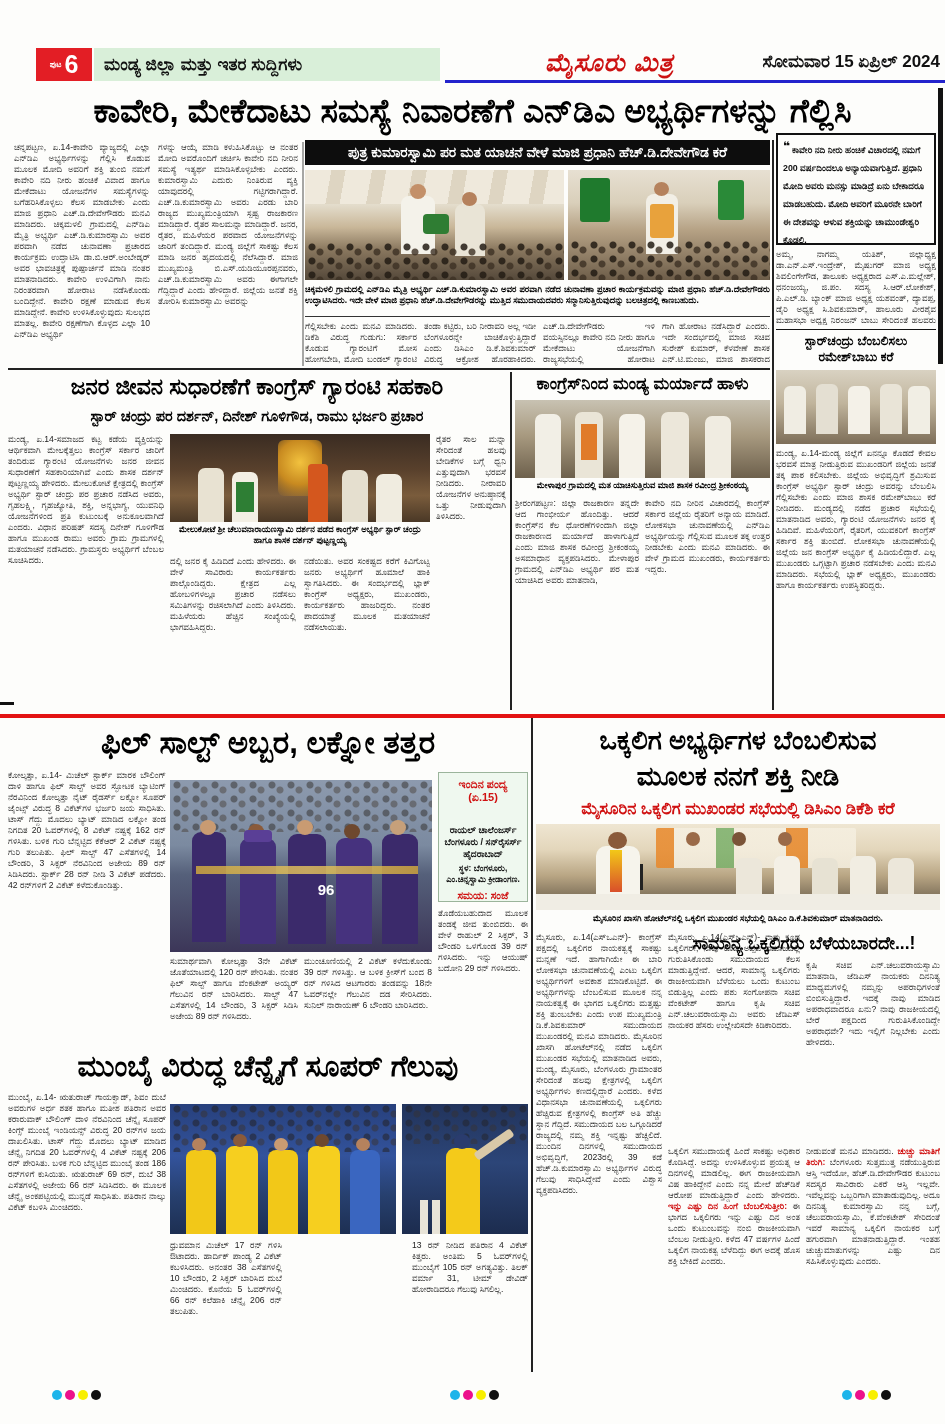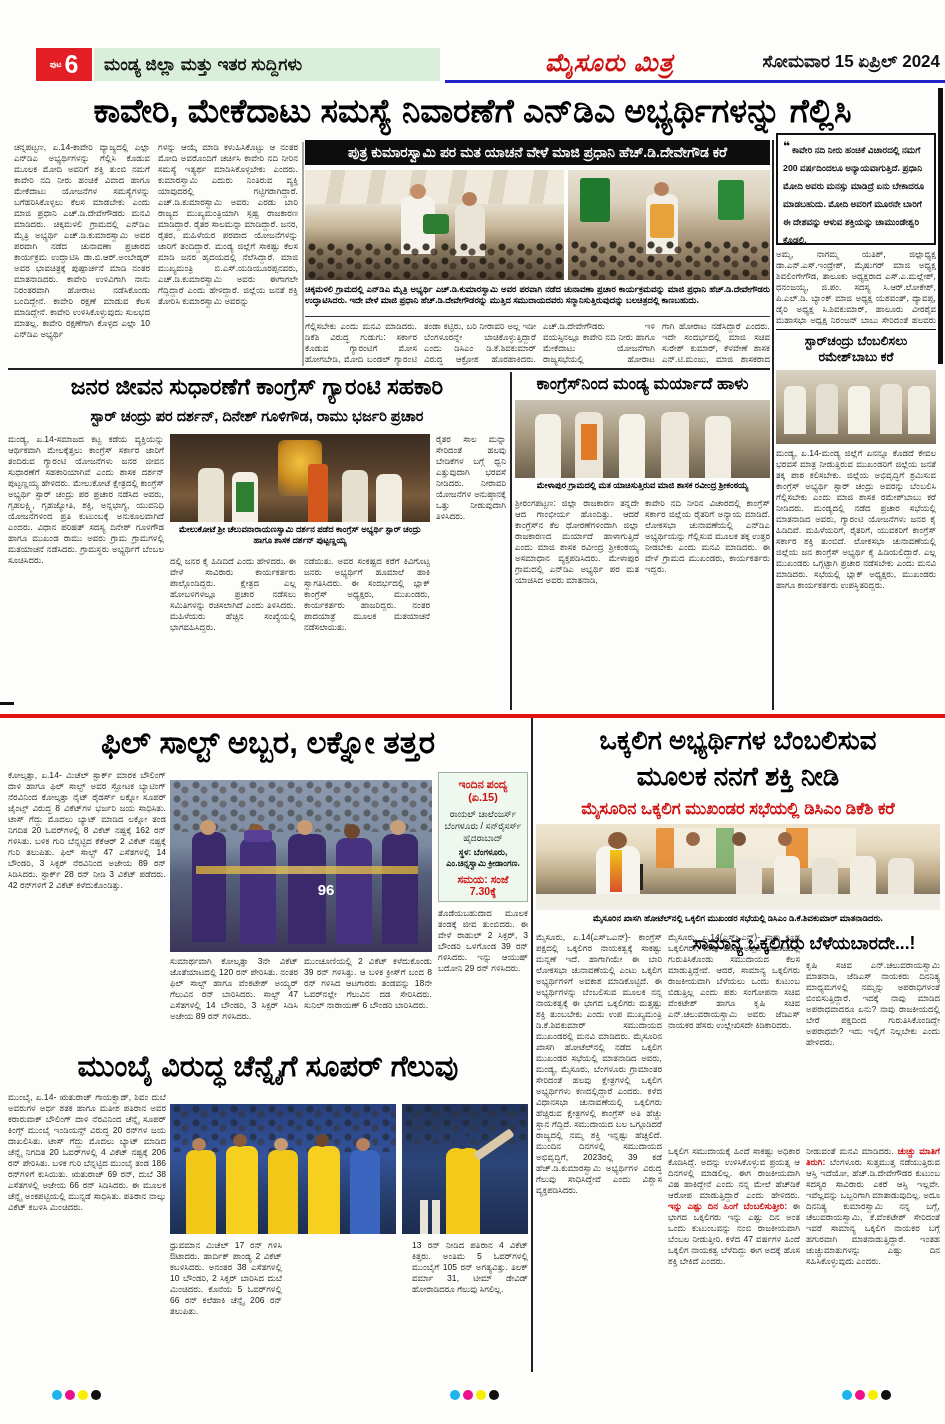--- a/index.html
+++ b/index.html
@@ -145,21 +145,21 @@
     <span class="fig" style="left:127px;top:40px;width:16px;height:15px;background:#c99b72;border-radius:50%;"></span>
     <span class="fig" style="left:166px;top:58px;width:36px;height:106px;background:#46327e;border-radius:9px 9px 0 0;"></span>
     <span class="fig" style="left:174px;top:44px;width:16px;height:15px;background:#6e482e;border-radius:50%;"></span>
     <span class="fig" style="left:212px;top:54px;width:36px;height:110px;background:#3b2a6b;border-radius:9px 9px 0 0;"></span>
     <span class="fig" style="left:220px;top:40px;width:16px;height:15px;background:#c6a07a;border-radius:50%;"></span>
     <span class="fig" style="left:26px;top:86px;width:222px;height:8px;background:linear-gradient(90deg,#d7ae3c,#e9c75e,#d7ae3c);opacity:.8;"></span>
   </div>
 
   <div class="abs" style="left:438px;top:772px;width:90px;height:130px;background:#eff8ef;border:1px solid #9bb49b;box-sizing:border-box;padding:5px 4px;text-align:center;overflow:hidden;">
     <div style="color:#d01111;font-weight:bold;font-size:11px;line-height:13px;">ಇಂದಿನ ಪಂದ್ಯ (ಏ.15)</div>
-    <div style="font-weight:normal;font-size:9px;line-height:12px;margin-top:4px;">ರಾಯಲ್ ಚಾಲೆಂಜರ್ಸ್ ಬೆಂಗಳೂರು / ಸನ್‌ರೈಸರ್ಸ್ ಹೈದರಾಬಾದ್</div>
+    <div style="font-weight:bold;font-size:9px;line-height:12px;margin-top:20px;">ರಾಯಲ್ ಚಾಲೆಂಜರ್ಸ್ ಬೆಂಗಳೂರು / ಸನ್‌ರೈಸರ್ಸ್ ಹೈದರಾಬಾದ್</div>
     <div style="font-weight:bold;font-size:8.4px;line-height:11px;margin-top:3px;">ಸ್ಥಳ: ಬೆಂಗಳೂರು, ಎಂ.ಚಿನ್ನಸ್ವಾಮಿ ಕ್ರೀಡಾಂಗಣ.</div>
     <div style="color:#d01111;font-weight:bold;font-size:10.5px;line-height:12px;margin-top:4px;">ಸಮಯ: ಸಂಜೆ 7.30ಕ್ಕೆ</div>
   </div>
   <div class="abs txt" style="left:438px;top:908px;width:90px;height:130px;">ತೊಡೆಯಬಹುದಾದ ಮೂಲಕ ತಂಡಕ್ಕೆ ಜೀವ ತುಂಬಿದರು. ಈ ವೇಳೆ ರಾಹುಲ್ 2 ಸಿಕ್ಸರ್, 3 ಬೌಂಡರಿ ಒಳಗೊಂಡ 39 ರನ್ ಗಳಿಸಿದರು. ಇನ್ನು ಆಯುಷ್ ಬದೋನಿ 29 ರನ್ ಗಳಿಸಿದರು.</div>
 
   <div class="abs txt" style="left:170px;top:956px;width:128px;height:84px;">ಸುಮಾರ್ಥವಾಗಿ ಕೋಲ್ಕತ್ತಾ 3ನೇ ವಿಕೆಟ್ ಜೊತೆಯಾಟದಲ್ಲಿ 120 ರನ್ ಪೇರಿಸಿತು. ನಂತರ ಫಿಲ್ ಸಾಲ್ಟ್ ಹಾಗೂ ವೆಂಕಟೇಶ್ ಅಯ್ಯರ್ ಗೆಲುವಿನ ರನ್ ಬಾರಿಸಿದರು. ಸಾಲ್ಟ್ 47 ಎಸೆತಗಳಲ್ಲಿ 14 ಬೌಂಡರಿ, 3 ಸಿಕ್ಸರ್ ಸಿಡಿಸಿ ಅಜೇಯ 89 ರನ್ ಗಳಿಸಿದರು.</div>
   <div class="abs txt" style="left:304px;top:956px;width:128px;height:84px;">ಮುಂಚೂಣಿಯಲ್ಲಿ 2 ವಿಕೆಟ್ ಕಳೆದುಕೊಂಡು 39 ರನ್ ಗಳಿಸಿತ್ತು. ಆ ಬಳಿಕ ಕ್ರೀಸ್‌ಗೆ ಬಂದ 8 ರನ್ ಗಳಿಸಿದ ಆಟಗಾರರು ತಂಡವನ್ನು 18ನೇ ಓವರ್‌ನಲ್ಲೇ ಗೆಲುವಿನ ದಡ ಸೇರಿಸಿದರು. ಸುನಿಲ್ ನಾರಾಯಣ್ 6 ಬೌಂಡರಿ ಬಾರಿಸಿದರು.</div>
 
   <div class="abs hl" style="left:8px;top:1046px;width:520px;height:42px;font-size:29px;line-height:40px;">ಮುಂಬೈ ವಿರುದ್ಧ ಚೆನ್ನೈಗೆ ಸೂಪರ್ ಗೆಲುವು</div>
   <div class="abs txt" style="left:8px;top:1092px;width:158px;height:280px;">ಮುಂಬೈ, ಏ.14- ಋತುರಾಜ್ ಗಾಯಕ್ವಾಡ್, ಶಿವಂ ದುಬೆ ಅವರುಗಳ ಅರ್ಧ ಶತಕ ಹಾಗೂ ಮತೀಶ ಪತಿರಾನ ಅವರ ಕರಾರುವಾಕ್ ಬೌಲಿಂಗ್ ದಾಳಿ ನೆರವಿನಿಂದ ಚೆನ್ನೈ ಸೂಪರ್ ಕಿಂಗ್ಸ್ ಮುಂಬೈ ಇಂಡಿಯನ್ಸ್ ವಿರುದ್ಧ 20 ರನ್‌ಗಳ ಜಯ ದಾಖಲಿಸಿತು. ಟಾಸ್ ಗೆದ್ದು ಮೊದಲು ಬ್ಯಾಟ್ ಮಾಡಿದ ಚೆನ್ನೈ ನಿಗದಿತ 20 ಓವರ್‌ಗಳಲ್ಲಿ 4 ವಿಕೆಟ್ ನಷ್ಟಕ್ಕೆ 206 ರನ್ ಪೇರಿಸಿತು. ಬಳಿಕ ಗುರಿ ಬೆನ್ನಟ್ಟಿದ ಮುಂಬೈ ತಂಡ 186 ರನ್‌ಗಳಿಗೆ ಕುಸಿಯಿತು. ಋತುರಾಜ್ 69 ರನ್, ದುಬೆ 38 ಎಸೆತಗಳಲ್ಲಿ ಅಜೇಯ 66 ರನ್ ಸಿಡಿಸಿದರು. ಈ ಮೂಲಕ ಚೆನ್ನೈ ಅಂಕಪಟ್ಟಿಯಲ್ಲಿ ಮುನ್ನಡೆ ಸಾಧಿಸಿತು. ಪತಿರಾನ ನಾಲ್ಕು ವಿಕೆಟ್ ಕಬಳಿಸಿ ಮಿಂಚಿದರು.</div>

